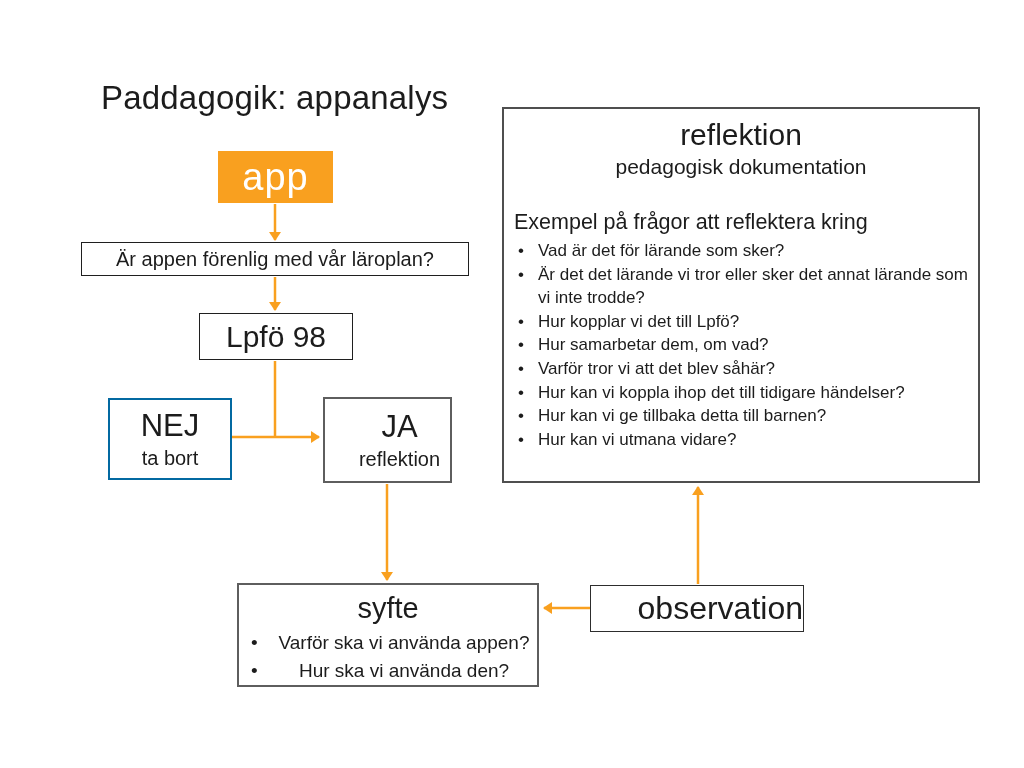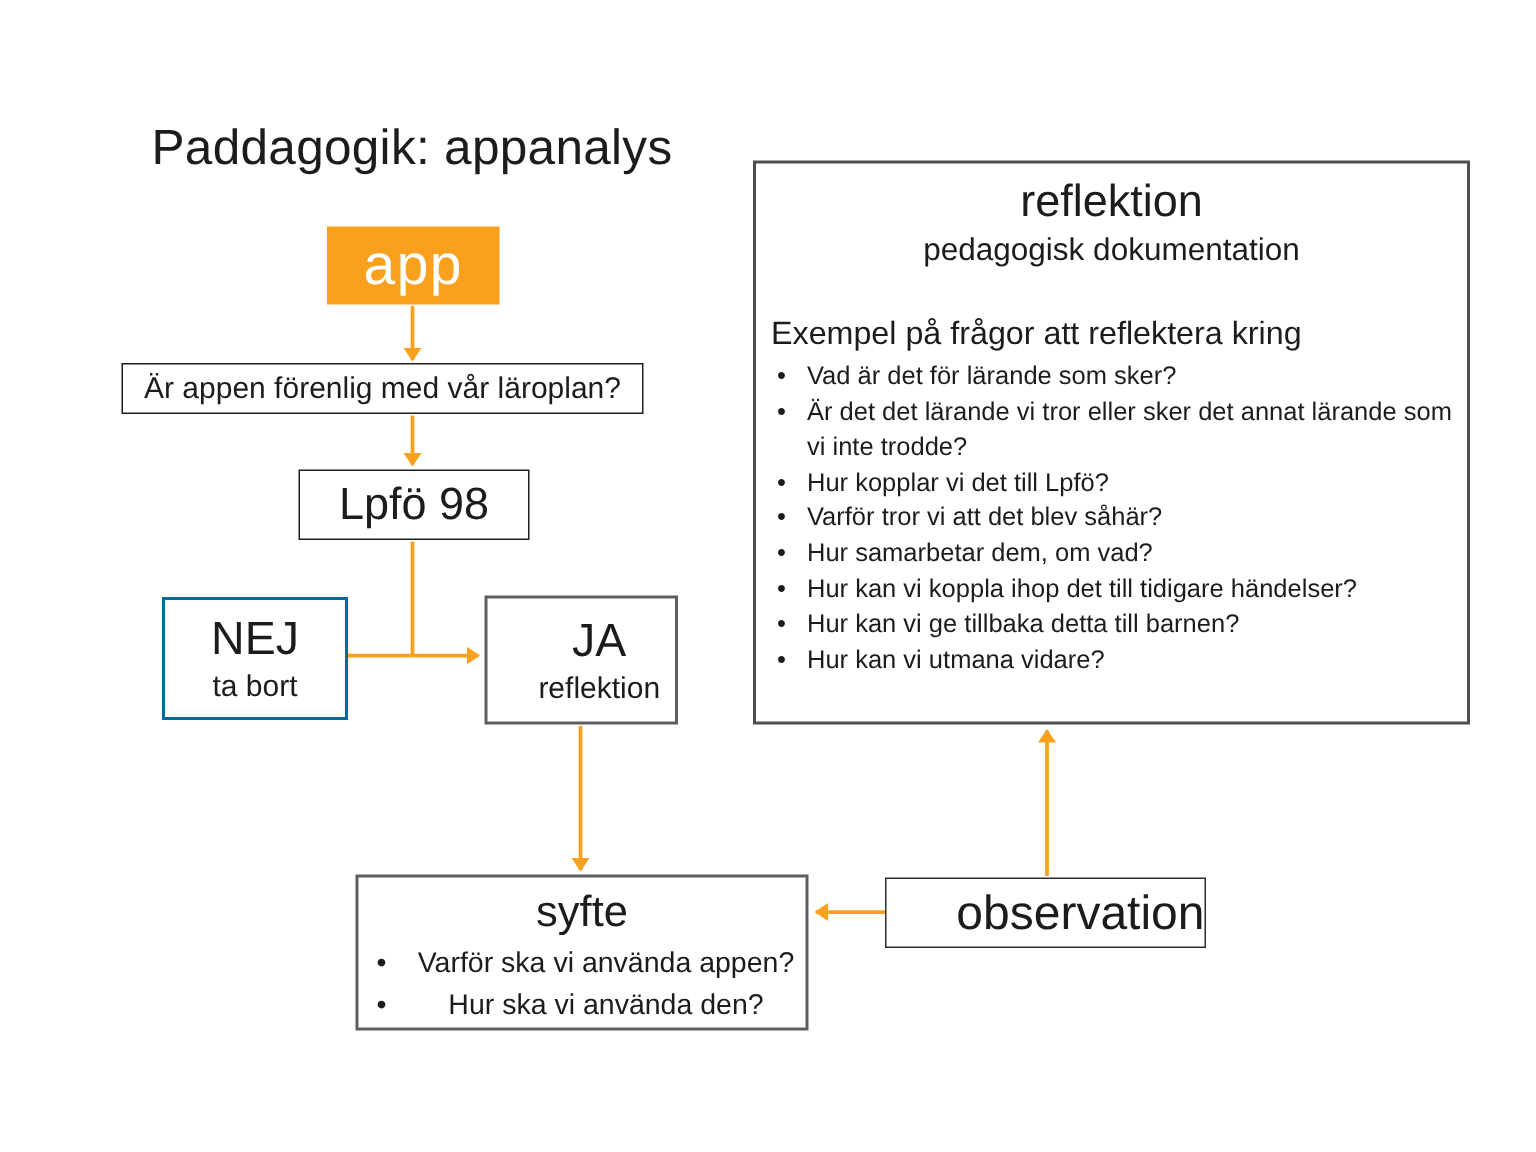--- a/index.html
+++ b/index.html
@@ -41,21 +41,21 @@
     background: #ffffff;
   }
   .node-app {
     left: 218px; top: 151px; width: 115px; height: 52px;
     background: #F9A01F;
     color: #ffffff;
     font-size: 38px;
     letter-spacing: 1px;
   }
   .node-question {
-    left: 81px; top: 242px; width: 348px; height: 34px;
+    left: 81px; top: 242px; width: 388px; height: 34px;
     border: 1px solid #1f1f1f;
     font-size: 20px;
     white-space: nowrap;
   }
   .node-lpfo {
     left: 199px; top: 313px; width: 154px; height: 47px;
     border: 1px solid #1f1f1f;
     font-size: 30px;
   }
   .node-nej {
@@ -213,21 +213,21 @@
   </div>
 
   <div class="node node-reflektion">
     <div class="box-title">reflektion</div>
     <div class="box-subtitle">pedagogisk dokumentation</div>
     <div class="list-heading">Exempel på frågor att reflektera kring</div>
     <ul>
       <li>Vad är det för lärande som sker?</li>
       <li>Är det det lärande vi tror eller sker det annat lärande som vi inte trodde?</li>
       <li>Hur kopplar vi det till Lpfö?</li>
+      <li>Hur samarbetar dem, om vad?</li>
       <li>Varför tror vi att det blev såhär?</li>
-      <li>Hur samarbetar dem, om vad?</li>
       <li>Hur kan vi koppla ihop det till tidigare händelser?</li>
       <li>Hur kan vi ge tillbaka detta till barnen?</li>
       <li>Hur kan vi utmana vidare?</li>
     </ul>
   </div>
 
 </div>
 
 </body></html>

